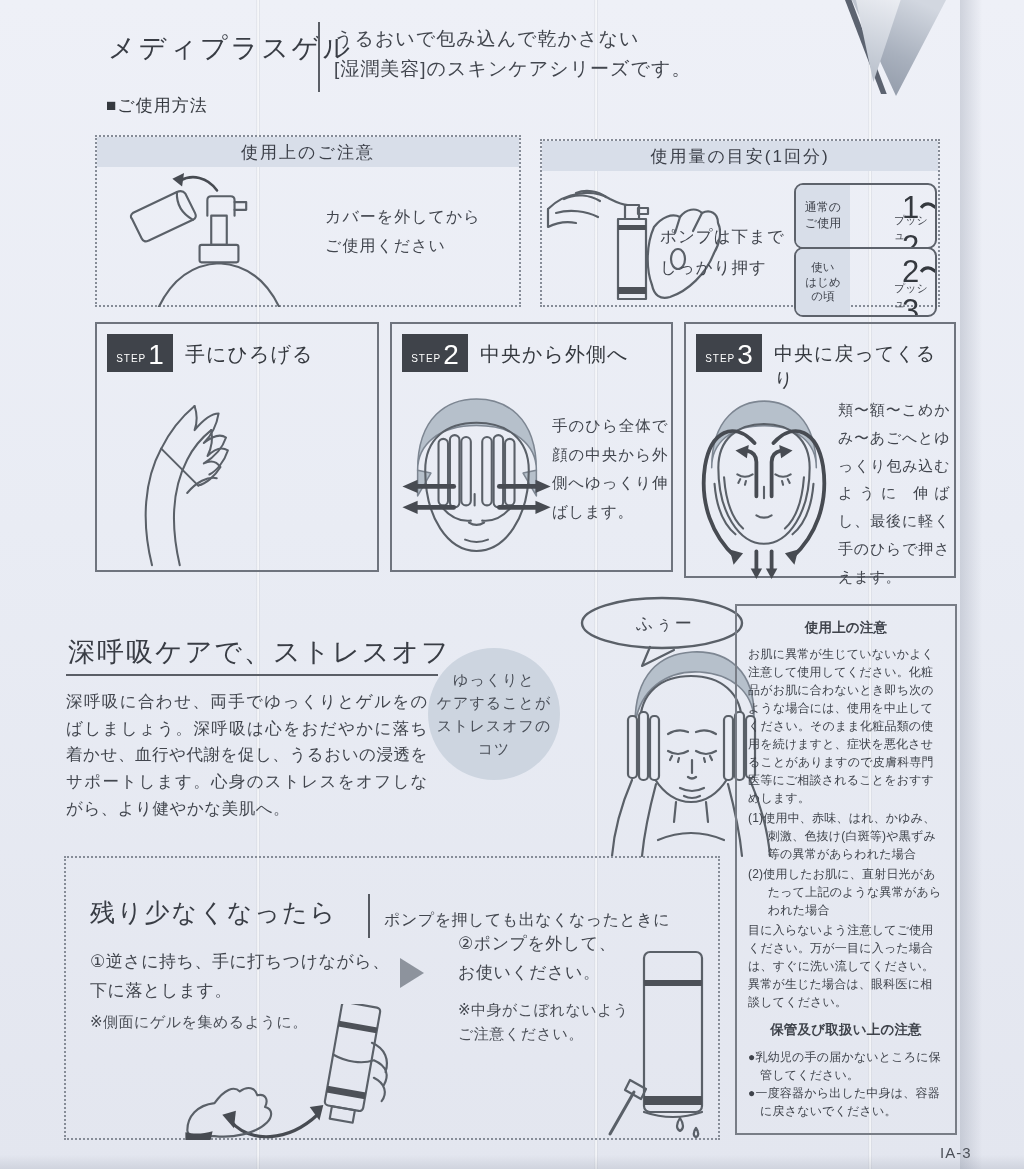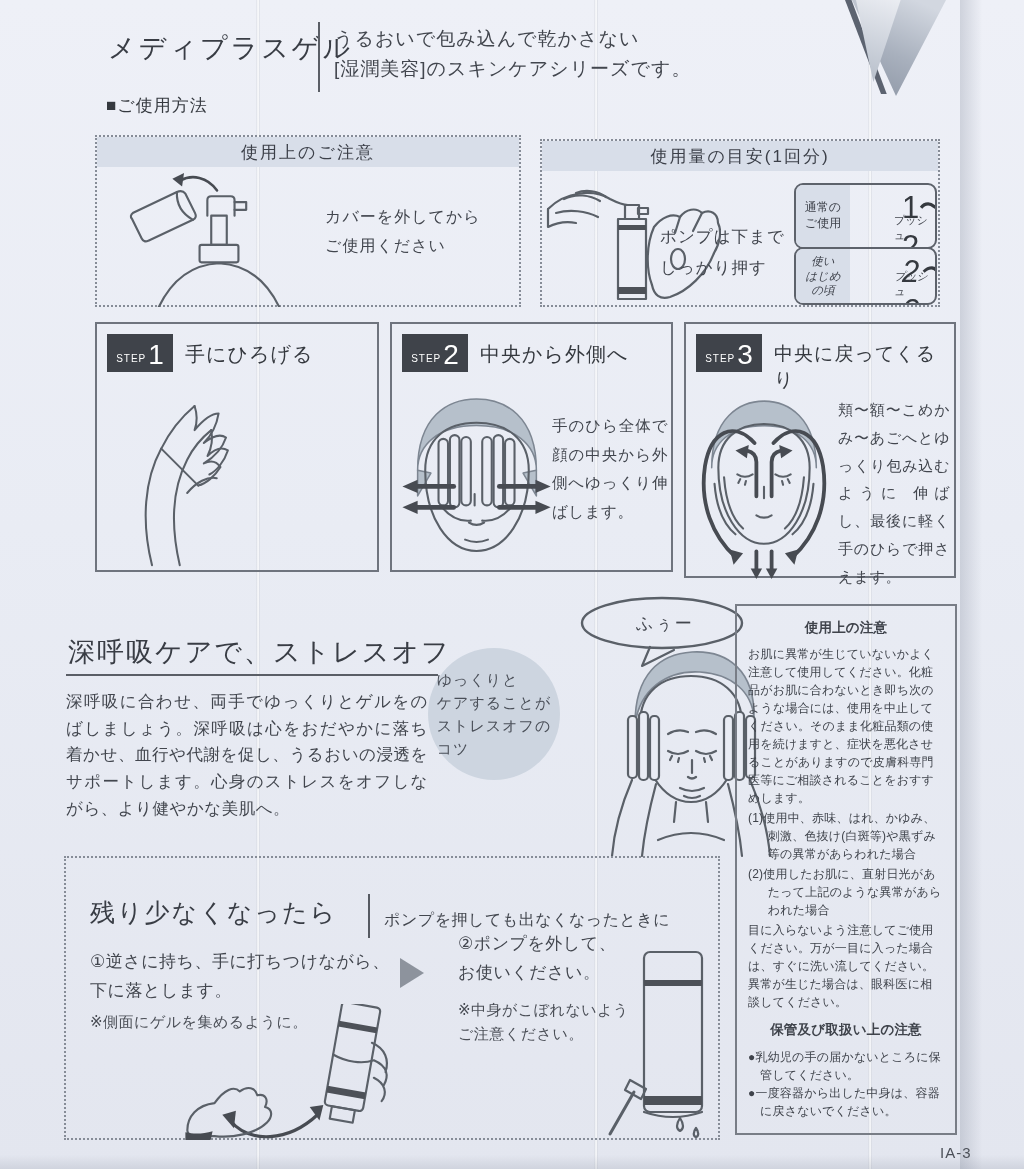--- a/index.html
+++ b/index.html
@@ -57,21 +57,21 @@
     display:flex;align-items:flex-end;justify-content:center;gap:2px;padding-bottom:3px;box-sizing:border-box;}
   .badge-word{font-size:10px;letter-spacing:1px;margin-bottom:5px;}
   .badge-num{font-size:28px;line-height:1;}
   .step-title{position:absolute;left:88px;top:17px;font-size:20px;letter-spacing:1px;color:#35393f;}
   .step-text{position:absolute;font-size:15.5px;line-height:1.85;letter-spacing:0.5px;text-align:justify;color:#42464e;}
   
   .breath-head{font-size:27px;letter-spacing:2px;color:#393d45;}
   .breath-rule{height:2px;background:#5a5e66;}
   .breath-body{font-size:16.5px;line-height:1.62;letter-spacing:0.5px;text-align:justify;color:#42464e;}
   .tip-circle{border-radius:50%;background:#cdd5e0;display:flex;align-items:center;justify-content:center;
-    font-size:15px;line-height:1.55;letter-spacing:1px;color:#4a4f58;}
+    text-align:center;font-size:15px;line-height:1.55;letter-spacing:1px;color:#4a4f58;}
   .bubble-text{font-size:17px;letter-spacing:2px;color:#42464e;}
   
   .notice-box{border:2px solid #787d86;box-sizing:border-box;padding:10px 11px;
     font-size:12px;line-height:1.5;letter-spacing:0.2px;color:#3f434b;}
   .notice-title{text-align:center;font-weight:bold;font-size:13.5px;margin:2px 0 7px;}
   .notice-p{margin:0 0 2px;}
   .hang{text-indent:-1.65em;padding-left:1.65em;}
   .bullet{text-indent:-1em;padding-left:1em;margin:0;}
   
   .refill-title{font-size:25px;letter-spacing:2px;color:#393d45;}
@@ -140,21 +140,21 @@
     <div class="abs caption pre" style="left:118px;top:80px;font-size:16.5px;line-height:1.9;">ポンプは下まで
 しっかり押す</div>
     <div class="usage-badge" style="left:252px;top:42px;width:143px;height:66px;">
       <div class="usage-label pre">通常の
 ご使用</div>
       <div class="usage-value">
         <span class="usage-num">1〜2</span>
         <span class="usage-unit">プッシュ</span>
       </div>
     </div>
-    <div class="usage-badge" style="left:252px;top:106px;width:143px;height:58px;font-style:italic;">
+    <div class="usage-badge" style="left:252px;top:106px;width:143px;height:70px;">
       <div class="usage-label pre" style="font-size:11.5px;">使い
 はじめ
 の頃</div>
       <div class="usage-value">
         <span class="usage-num">2〜3</span>
         <span class="usage-unit">プッシュ</span>
       </div>
     </div>
   </div>
 

